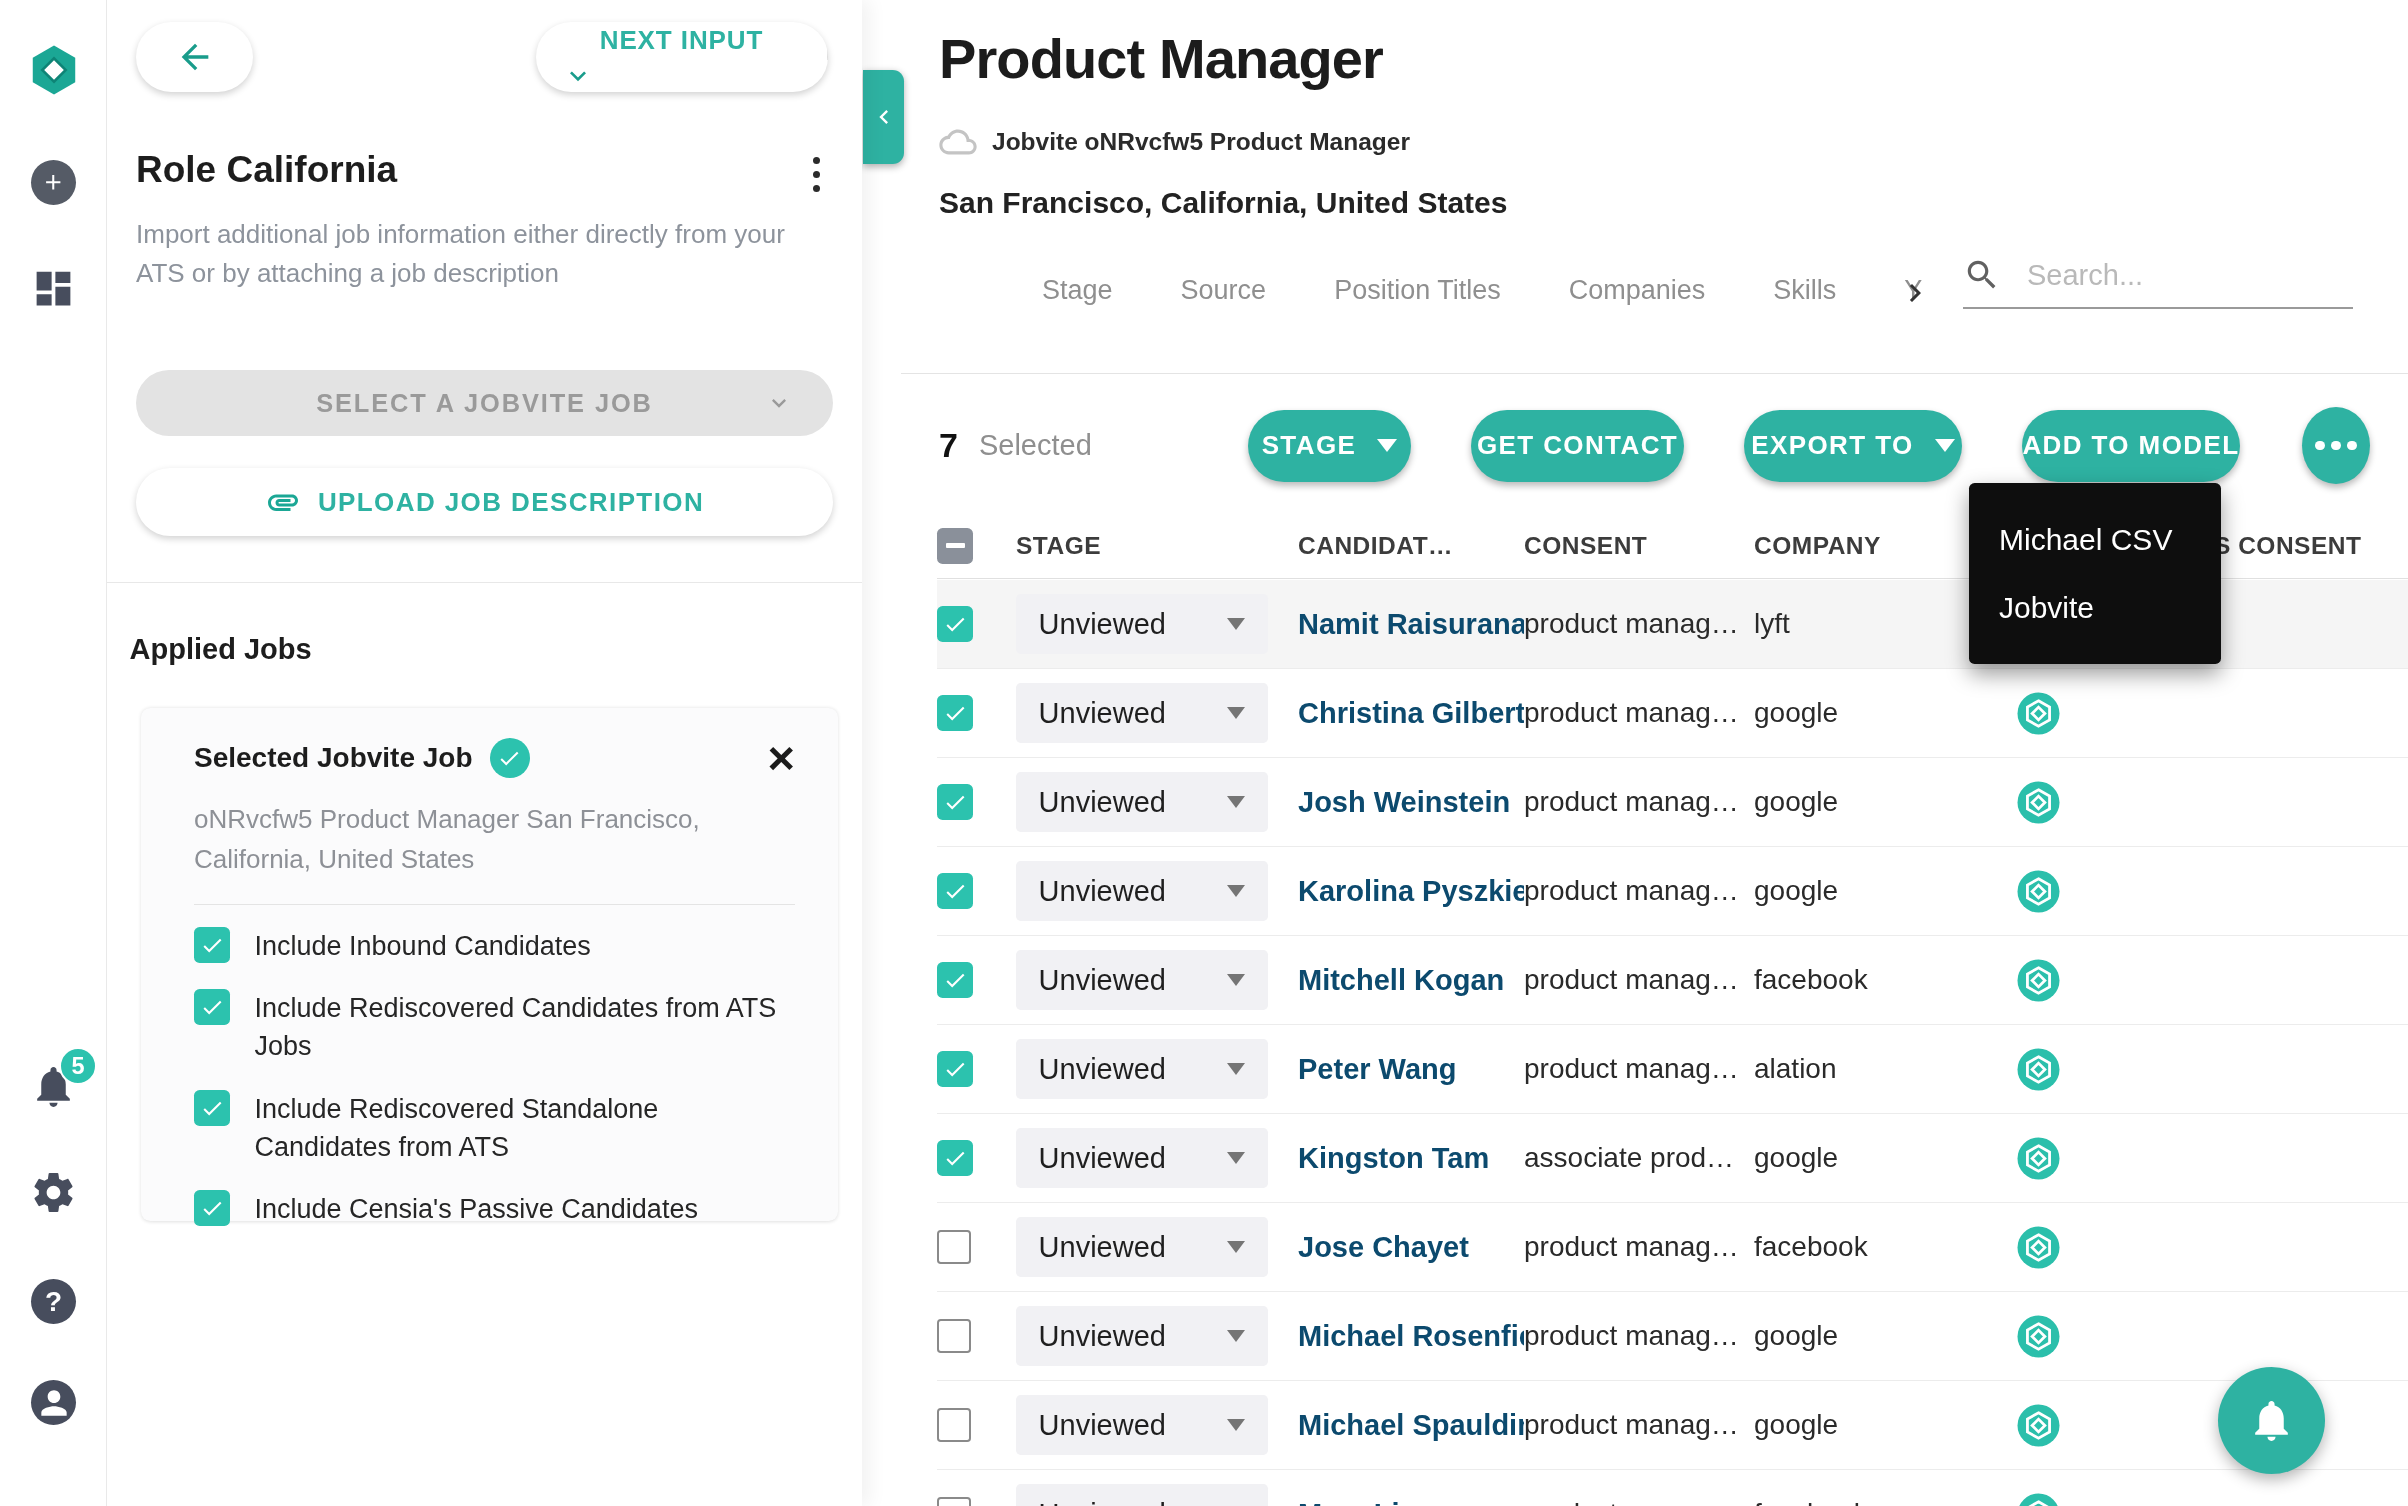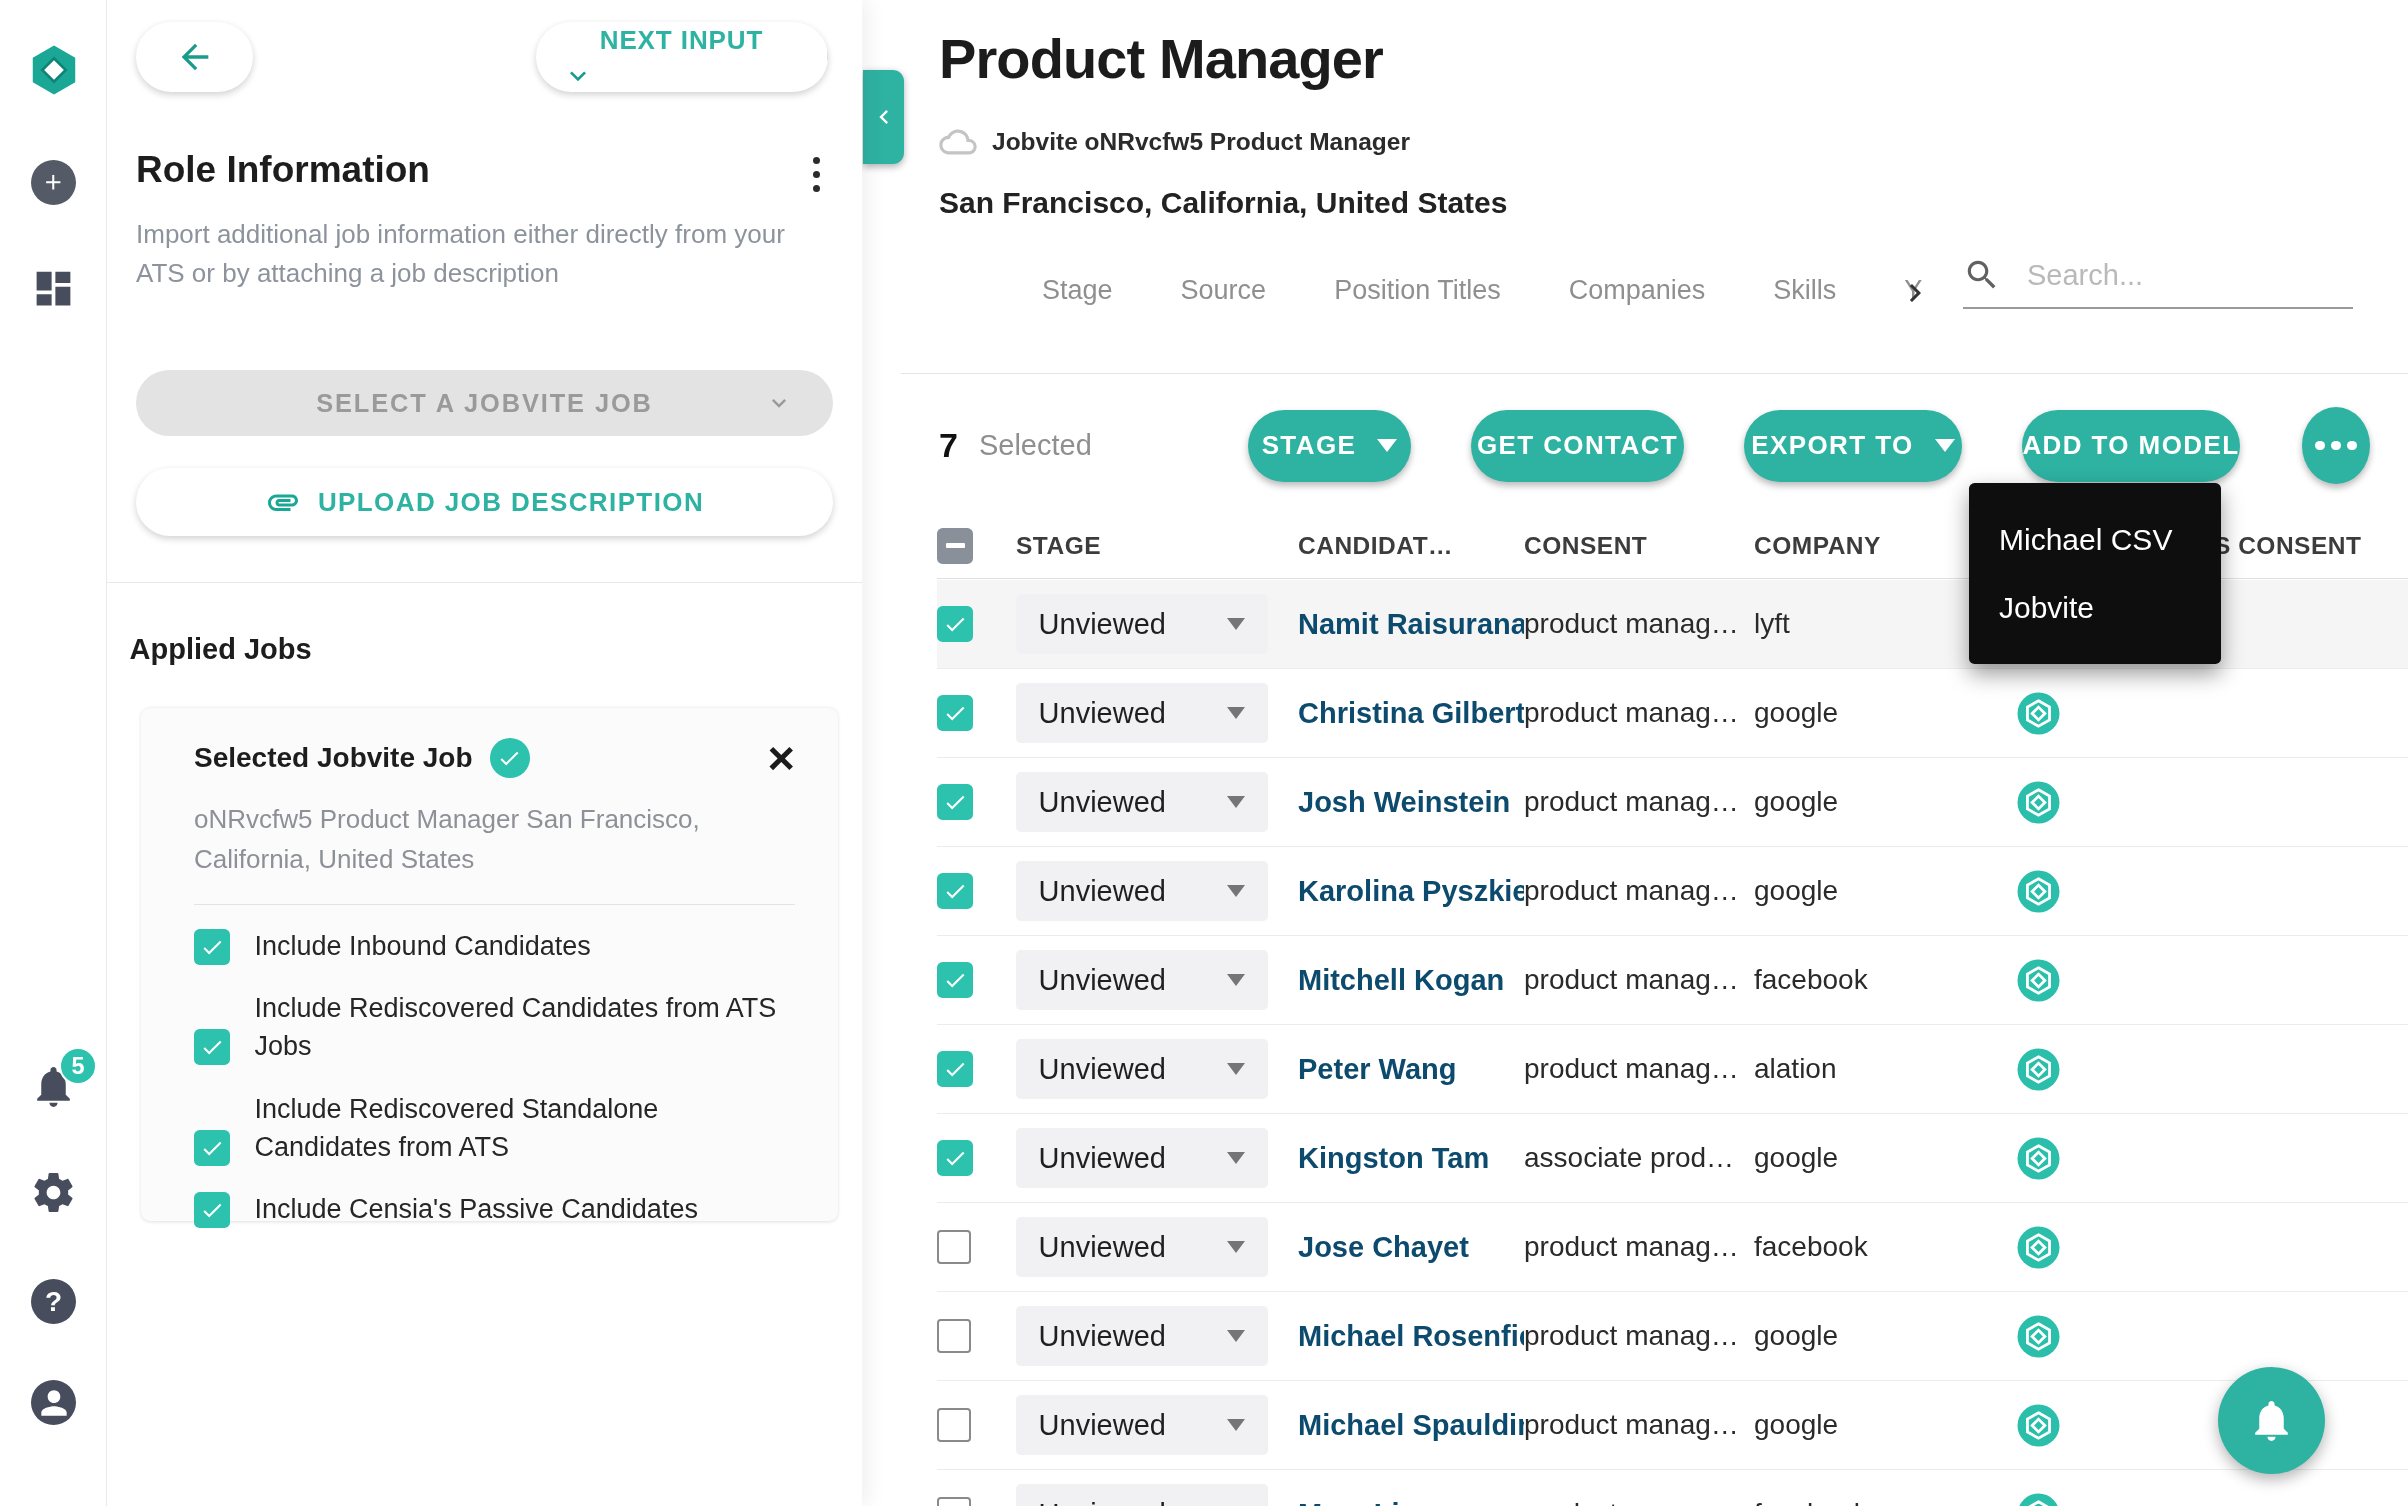--- a/index.html
+++ b/index.html
@@ -50,21 +50,21 @@
   .job-card{position:absolute;left:34px;top:708px;width:697px;height:513px;background:#fbfbfc;border-radius:9.4px;
     box-shadow:0 0.9px 3.8px rgba(0,0,0,.12);padding:30px 43px 0 53px;}
   .job-card-head{display:flex;align-items:center;}
   .job-card-title{font-size:28px;font-weight:bold;color:#1d1d1d;}
   .check-badge{width:40px;height:40px;border-radius:50%;background:var(--accent-bright);margin-left:17px;
     display:flex;align-items:center;justify-content:center;}
   .card-close{margin-left:auto;font-size:47px;font-weight:bold;color:#1b1b1b;line-height:36px;cursor:pointer;}
   .job-card-sub{margin-top:21px;font-size:26px;line-height:40px;color:#8d9096;}
   .job-card-divider{margin-top:24.5px;height:0.9px;background:#e4e4e4;}
   .opt-list{margin-top:22.6px;display:flex;flex-direction:column;gap:24.5px;}
-  .opt-row{display:flex;align-items:flex-end;gap:24.5px;font-size:27px;color:#262626;line-height:38px;}
+  .opt-row{display:flex;align-items:flex-start;gap:24.5px;font-size:27px;color:#262626;line-height:38px;}
   .cb{flex:0 0 auto;width:36px;height:36px;border-radius:5.6px;background:var(--accent-bright);
     display:flex;align-items:center;justify-content:center;cursor:pointer;}
   .cb.unchecked{background:#fff;border:2.8px solid #8a8a8a;border-radius:3.8px;width:34px;height:34px;}
 
   
   .collapse-tab{position:absolute;left:863px;top:70px;width:41px;height:94px;background:var(--accent);
     border-radius:0 11.3px 11.3px 0;z-index:4;box-shadow:0 2.8px 7.5px rgba(0,0,0,.3);
     display:flex;align-items:center;justify-content:center;cursor:pointer;}
 
   
@@ -179,21 +179,21 @@
   <div class="next-pill">
     <div class="next-main">NEXT INPUT</div>
     <div class="next-caret">
       <svg width="32" height="32" viewBox="0 0 24 24">
         <path d="M7.41 8.59L12 13.17l4.59-4.58L18 10l-6 6-6-6z" fill="#199c8b"></path>
       </svg>
     </div>
   </div>
 
   <div class="panel-title-row">
-    <h1 class="panel-title">Role Information</h1>
+    <h1 class="panel-title">Role California</h1>
     <div class="kebab">
         <i></i>
         <i></i>
         <i></i>
       </div>
   </div>
   <p class="panel-desc">Import additional job information either directly from your ATS or by attaching a job description</p>
 
   <div class="select-pill">
     <span>SELECT A JOBVITE JOB</span>

